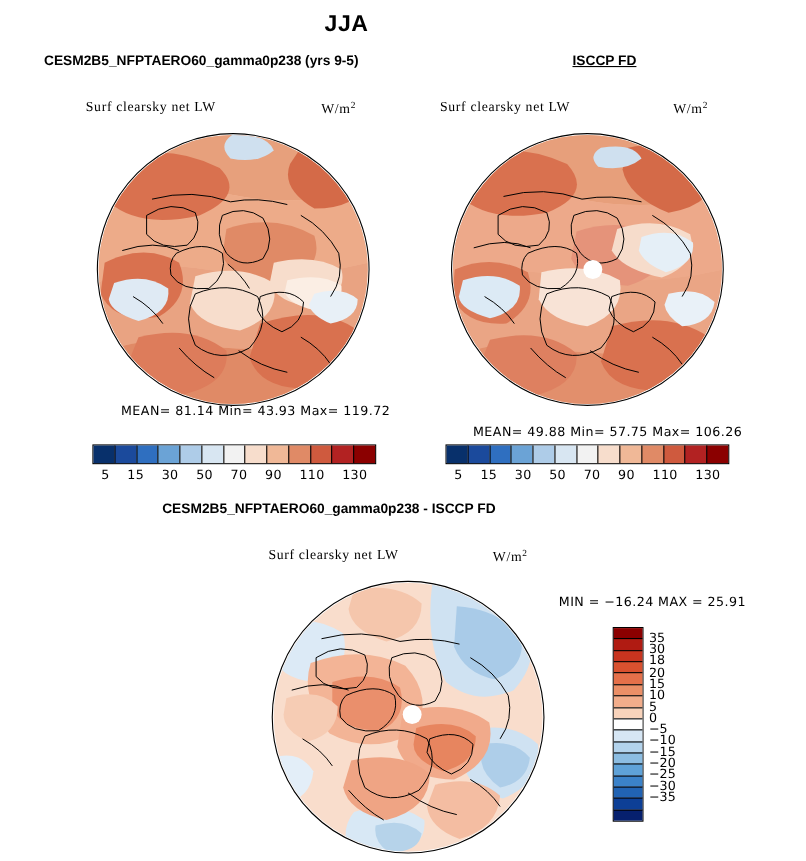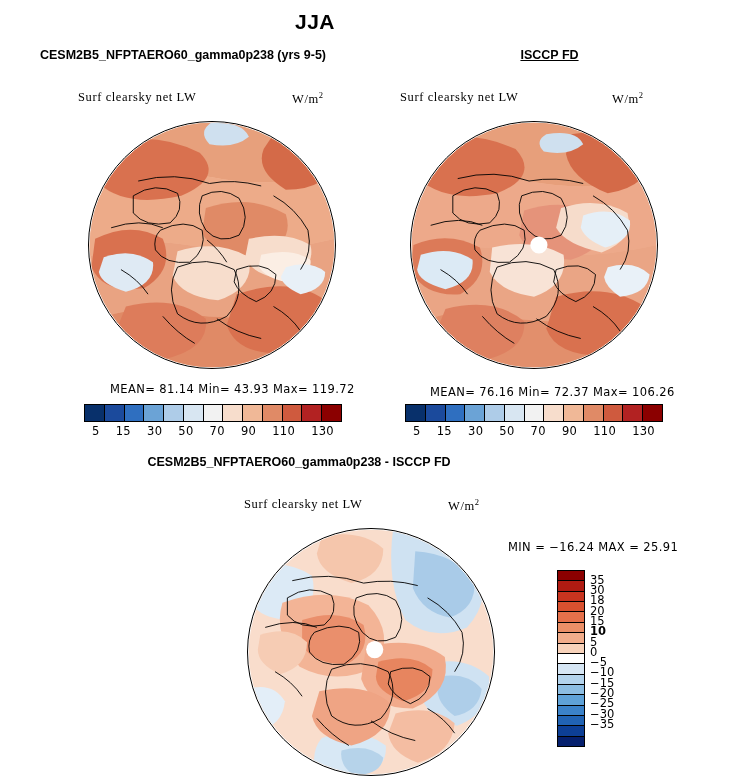--- a/index.html
+++ b/index.html
@@ -62,21 +62,21 @@
 
   .globe svg { display:block; width:100%; height:100%; }
 
   
   .stats-line {
     font-family: "DejaVu Sans", sans-serif;
     font-size: 11.5px;
     letter-spacing: 0.4px;
     white-space: nowrap;
   }
-  #stats-left  { left: 110px; top: 382px; }
+  #stats-left  { left: 110px; top: 366px; }
   #stats-right { left: 430px; top: 385px; }
   #stats-diff  { left: 508px; top: 540px; }
 
   
   .cbar-h {
     height: 16px;
     border: 1px solid #000;
     box-sizing: content-box;
     display: flex;
     position: absolute;
@@ -274,21 +274,21 @@
       <path class="coast" d="M100,156 Q116,168 136,172"></path>
       <path class="coast" d="M56,154 Q68,168 82,176"></path>
       <path class="coast" d="M146,146 Q160,154 168,166"></path>
       <path class="coast" d="M22,116 Q36,124 44,136"></path>
       <circle class="pole-dot" cx="103" cy="98" r="7"></circle>
     </g>
   </svg>
 </div>
 
 <div class="abs stats-line" id="stats-left">MEAN=  81.14   Min=  43.93   Max= 119.72</div>
-<div class="abs stats-line" id="stats-right">MEAN= 76.16   Min=  72.37   Max= 106.26</div>
+<div class="abs stats-line" id="stats-right">MEAN= 49.88   Min=  57.75   Max= 106.26</div>
 <div class="abs stats-line" id="stats-diff">MIN =  −16.24  MAX =   25.91</div>
 
 <div class="cbar-h" id="cbar-left">
     <div style="background: rgb(8, 48, 107);"></div>
     <div style="background: rgb(27, 74, 156); border-left: 1px solid rgb(0, 0, 0);"></div>
     <div style="background: rgb(47, 111, 192); border-left: 1px solid rgb(0, 0, 0);"></div>
     <div style="background: rgb(107, 163, 214); border-left: 1px solid rgb(0, 0, 0);"></div>
     <div style="background: rgb(174, 204, 232); border-left: 1px solid rgb(0, 0, 0);"></div>
     <div style="background: rgb(216, 230, 242); border-left: 1px solid rgb(0, 0, 0);"></div>
     <div style="background: rgb(242, 242, 242); border-left: 1px solid rgb(0, 0, 0);"></div>
@@ -354,21 +354,21 @@
     <div style="background: rgb(33, 99, 180); border-top: 1px solid rgb(0, 0, 0);"></div>
     <div style="background: rgb(13, 63, 150); border-top: 1px solid rgb(0, 0, 0);"></div>
     <div style="background: rgb(6, 32, 110); border-top: 1px solid rgb(0, 0, 0);"></div>
   </div>
 <div id="ticks-diff">
     <span style="top: 4.79412px;">35</span>
     <span style="top: 15.0882px;">30</span>
     <span style="top: 25.3824px;">18</span>
     <span style="top: 35.6765px;">20</span>
     <span style="top: 45.9706px;">15</span>
-    <span style="top: 56.2647px; font-weight: bold;">10</span>
+    <span style="top: 56.2647px;">10</span>
     <span style="top: 66.5588px;">5</span>
     <span style="top: 76.8529px;">0</span>
     <span style="top: 87.1471px;">−5</span>
     <span style="top: 97.4412px;">−10</span>
     <span style="top: 107.735px;">−15</span>
     <span style="top: 118.029px;">−20</span>
     <span style="top: 128.324px;">−25</span>
     <span style="top: 138.618px;">−30</span>
     <span style="top: 148.912px;">−35</span>
   </div>

